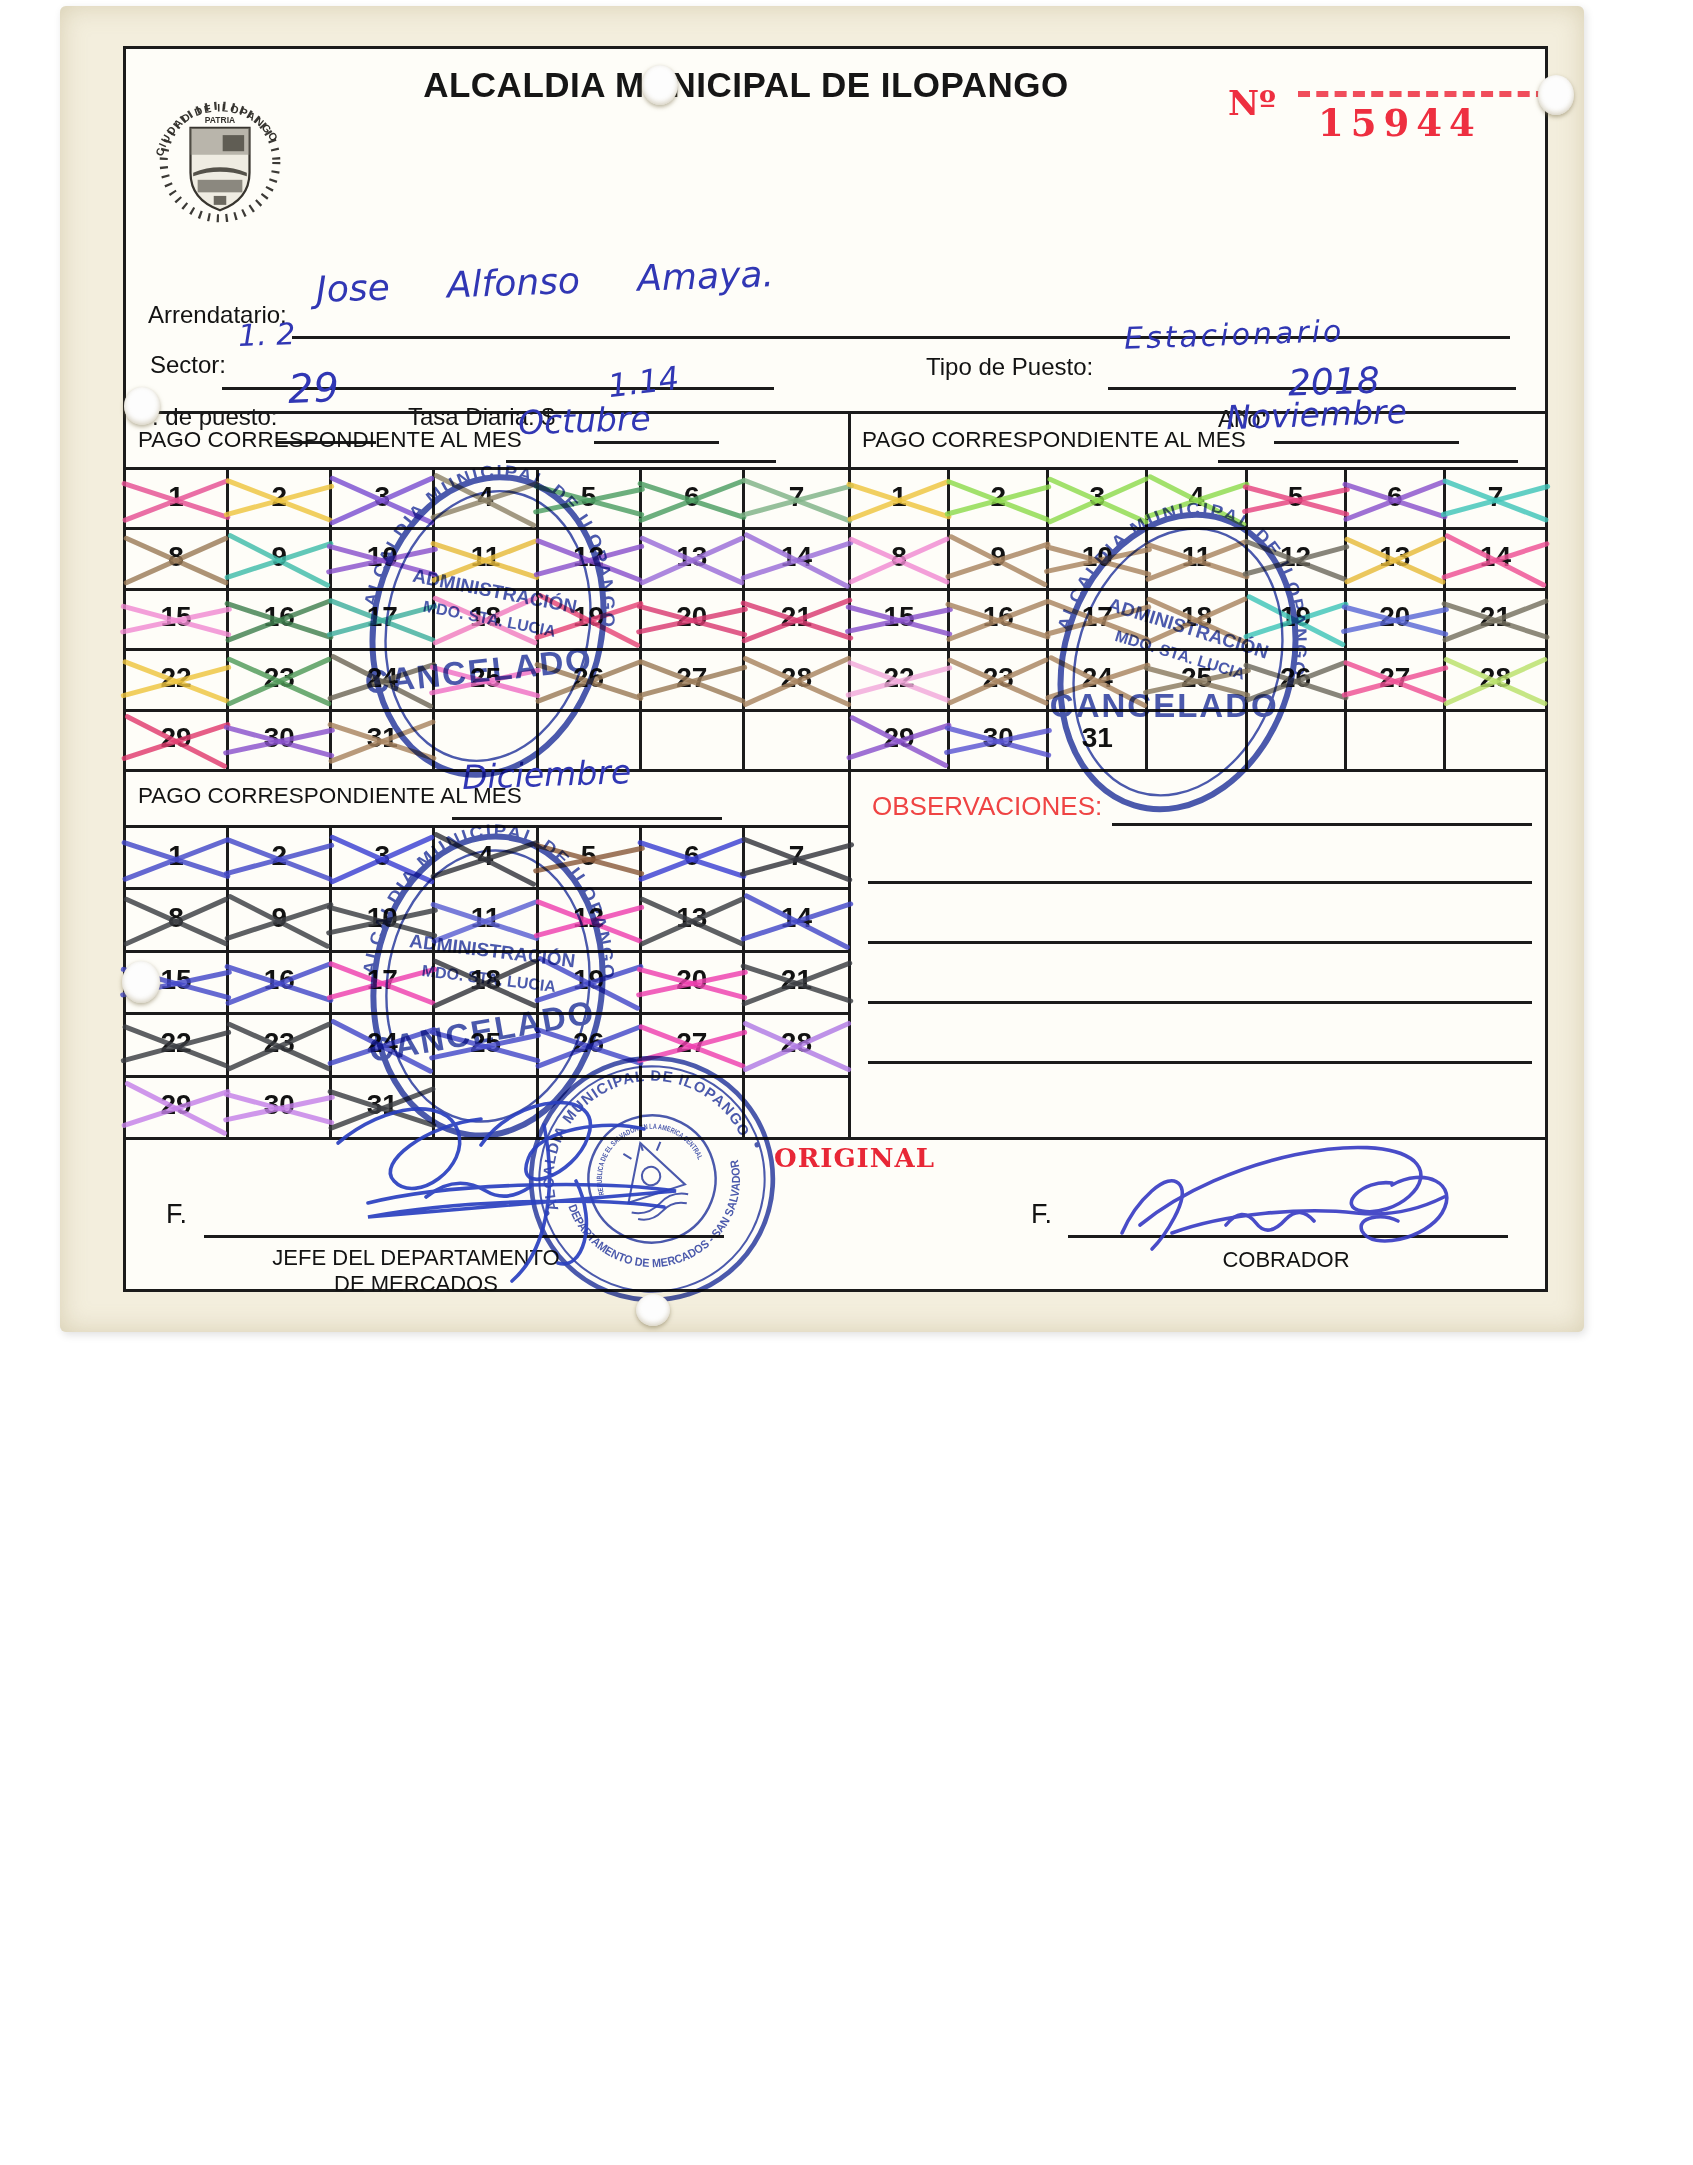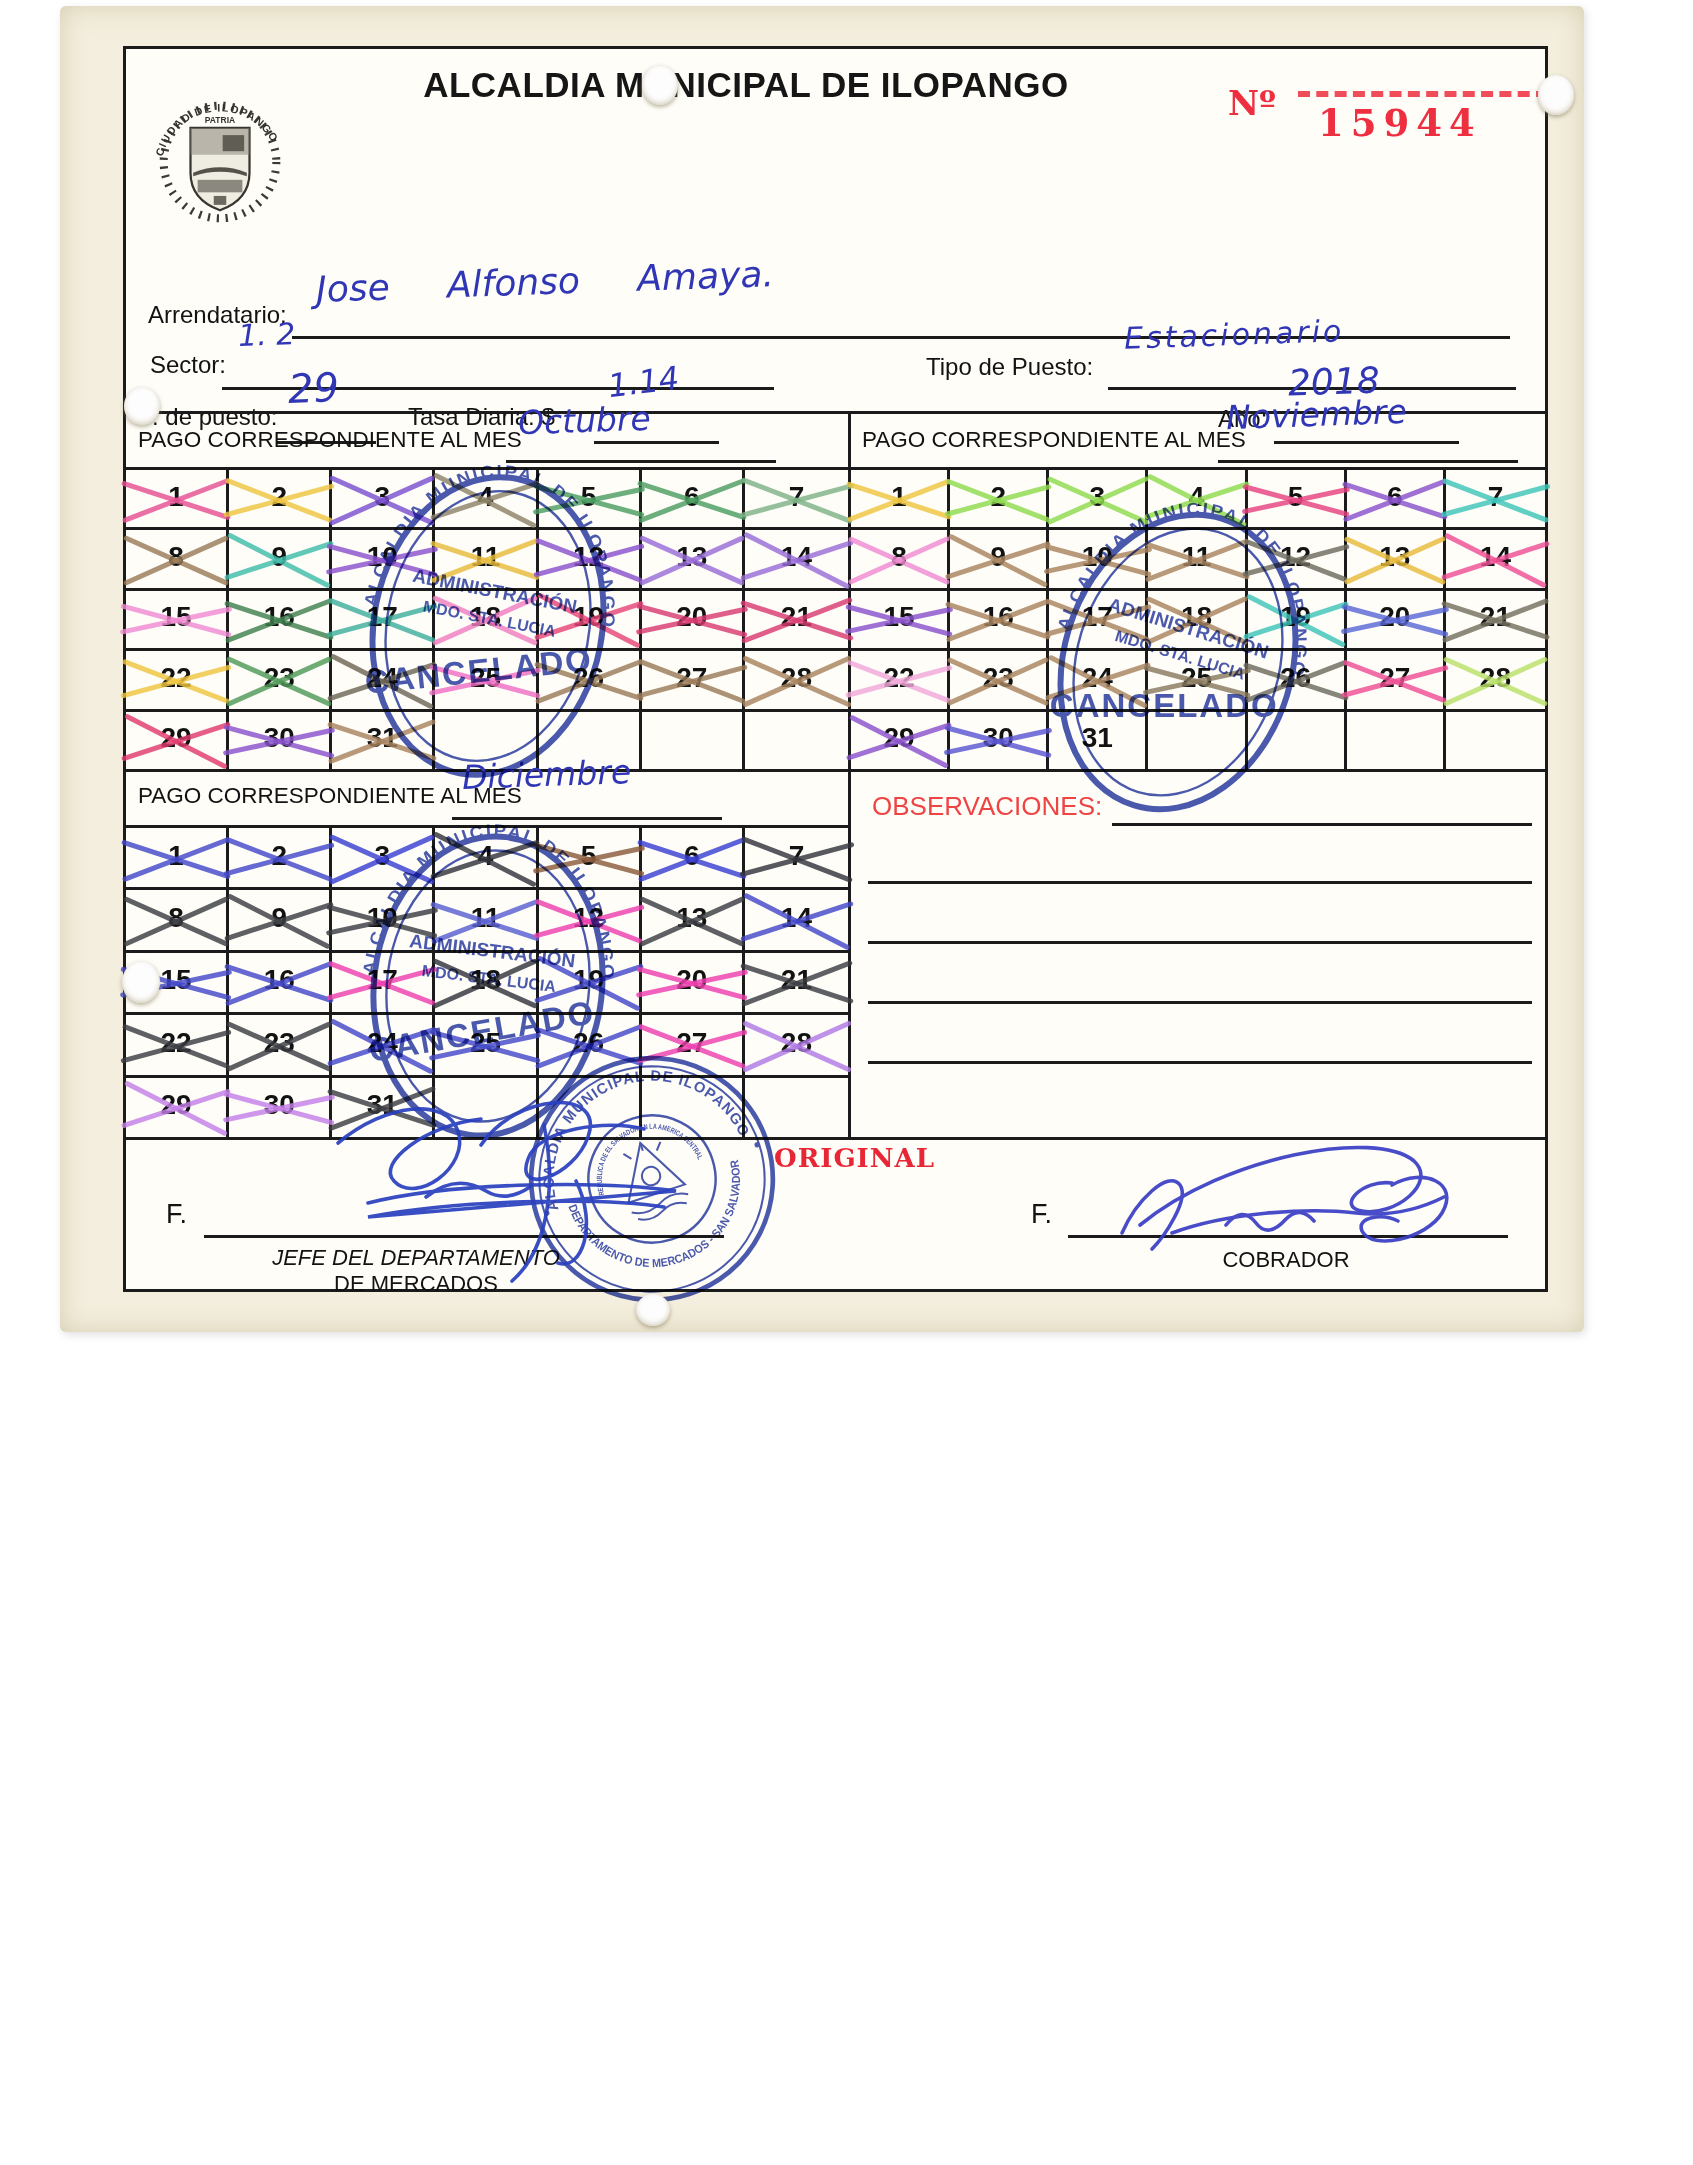--- a/index.html
+++ b/index.html
@@ -508,21 +508,21 @@
       <div class="uline" style="left:986px;top:774px;width:420px;"></div>
       <div class="uline" style="left:742px;top:832px;width:664px;"></div>
       <div class="uline" style="left:742px;top:892px;width:664px;"></div>
       <div class="uline" style="left:742px;top:952px;width:664px;"></div>
       <div class="uline" style="left:742px;top:1012px;width:664px;"></div>
 
       <div class="band-line" style="top:1088px;"></div>
 
       <div class="lbl" style="left:40px;top:1150px;font-size:27px;">F.</div>
       <div class="uline" style="left:78px;top:1186px;width:520px;"></div>
-      <div class="role" style="left:110px;top:1196px;width:360px;font-style:italic;">JEFE DEL DEPARTAMENTO</div>
+      <div class="role" style="left:110px;top:1196px;width:360px;">JEFE DEL DEPARTAMENTO</div>
       <div class="role" style="left:110px;top:1222px;width:360px;">DE MERCADOS</div>
 
       <div class="original" style="left:648px;top:1094px;">ORIGINAL</div>
 
       <div class="lbl" style="left:905px;top:1150px;font-size:27px;">F.</div>
       <div class="uline" style="left:942px;top:1186px;width:440px;"></div>
       <div class="role" style="left:980px;top:1198px;width:360px;">COBRADOR</div>
 
       <div class="stamp" id="stamp-oct" style="left:212px;top:412px;width:300px;height:330px;transform:rotate(11deg);"><svg viewBox="0 0 300 330" width="100%" height="100%">
     <defs>

